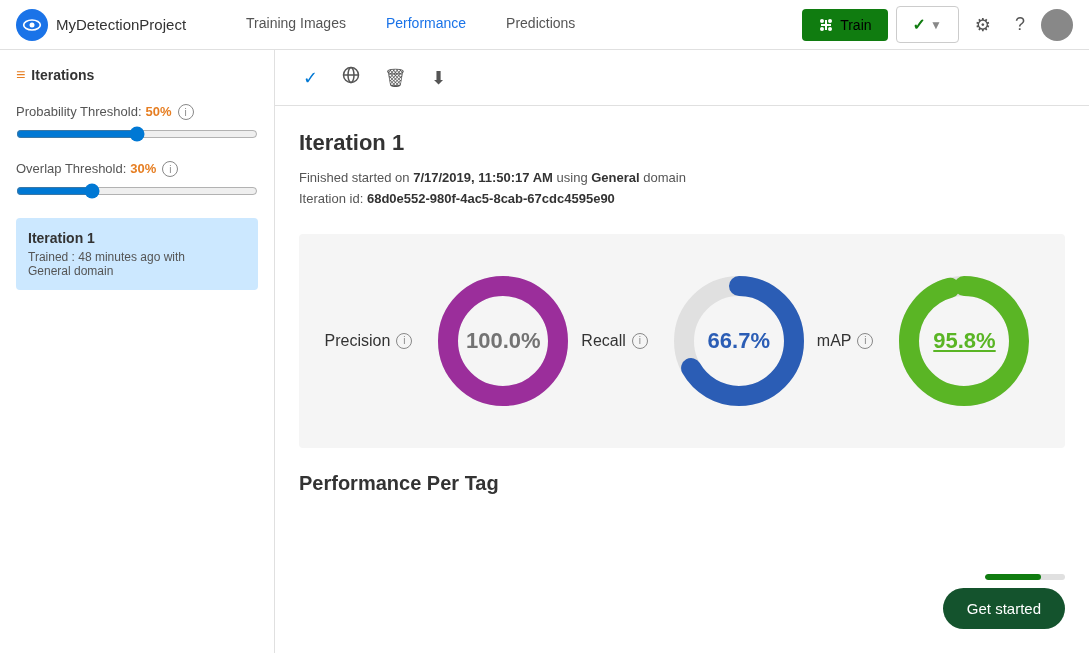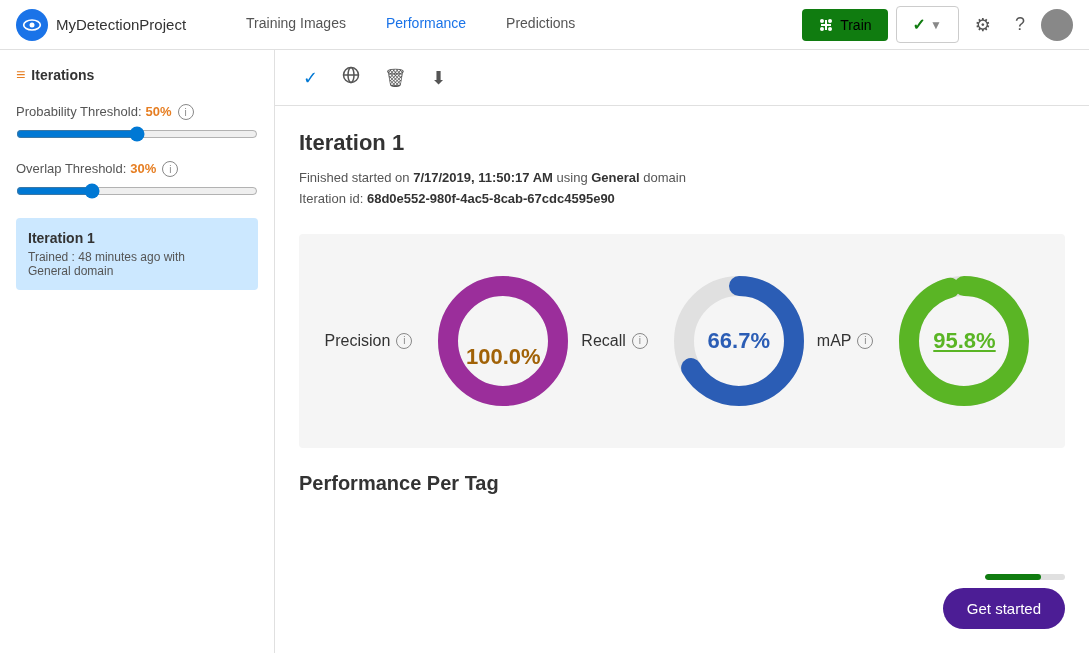--- a/index.html
+++ b/index.html
@@ -293,21 +293,21 @@
       background: #e0e0e0;
       border-radius: 3px;
       overflow: hidden;
     }
     .progress-bar-mini-fill {
       height: 100%;
       background: #107c10;
       border-radius: 3px;
     }
     .btn-get-started {
-      background: #4c1d95;
+      background: #14532d;
       color: white;
       border: none;
       border-radius: 24px;
       padding: 12px 24px;
       font-size: 15px;
       cursor: pointer;
       font-weight: 500;
     }
   </style>
 </head>
@@ -422,21 +422,21 @@
           <div class="metric-card">
             <div class="metric-title">
               <span>Precision</span>
               <span class="info-icon">i</span>
             </div>
             <div class="donut-container">
               <svg viewBox="0 0 150 150">
                 <circle cx="75" cy="75" r="55" fill="none" stroke="#e0e0e0" stroke-width="20"></circle>
                 <circle cx="75" cy="75" r="55" fill="none" stroke="#9b2e9b" stroke-width="20" stroke-dasharray="345.4 345.4" stroke-dashoffset="0" stroke-linecap="round" transform="rotate(-90 75 75)"></circle>
               </svg>
-              <div class="donut-label" style="color:#a16207;margin-top:16px;">100.0%</div>
+              <div class="donut-label" style="color:#737373;">100.0%</div>
             </div>
           </div>
 
           <div class="metric-card">
             <div class="metric-title">
               <span>Recall</span>
               <span class="info-icon">i</span>
             </div>
             <div class="donut-container">
               <svg viewBox="0 0 150 150">

